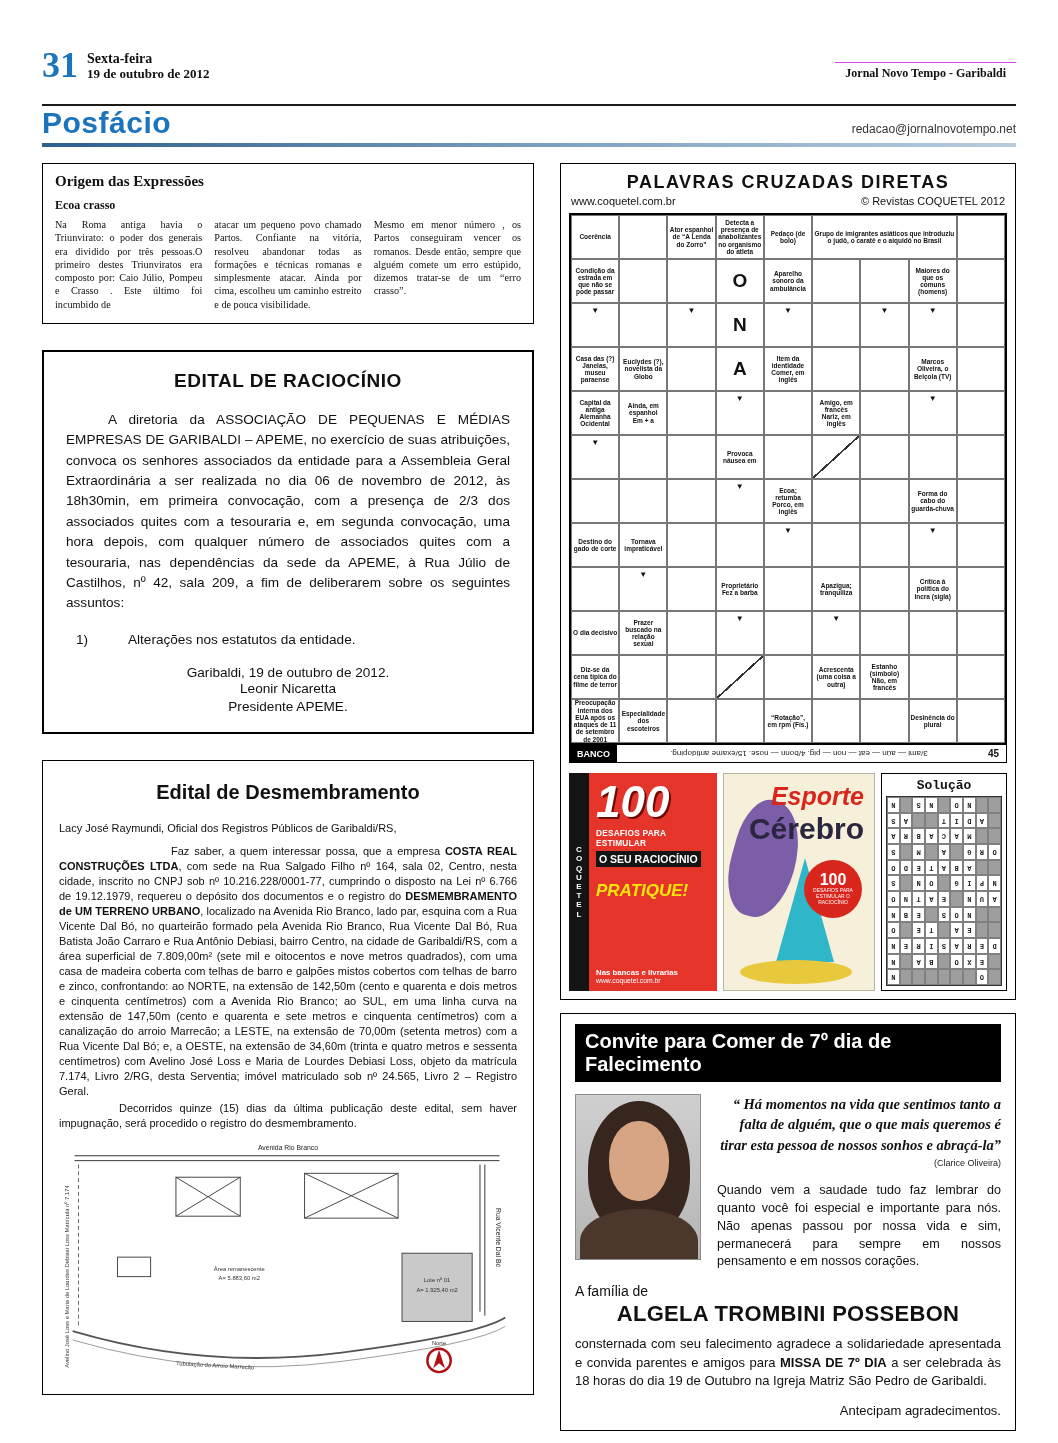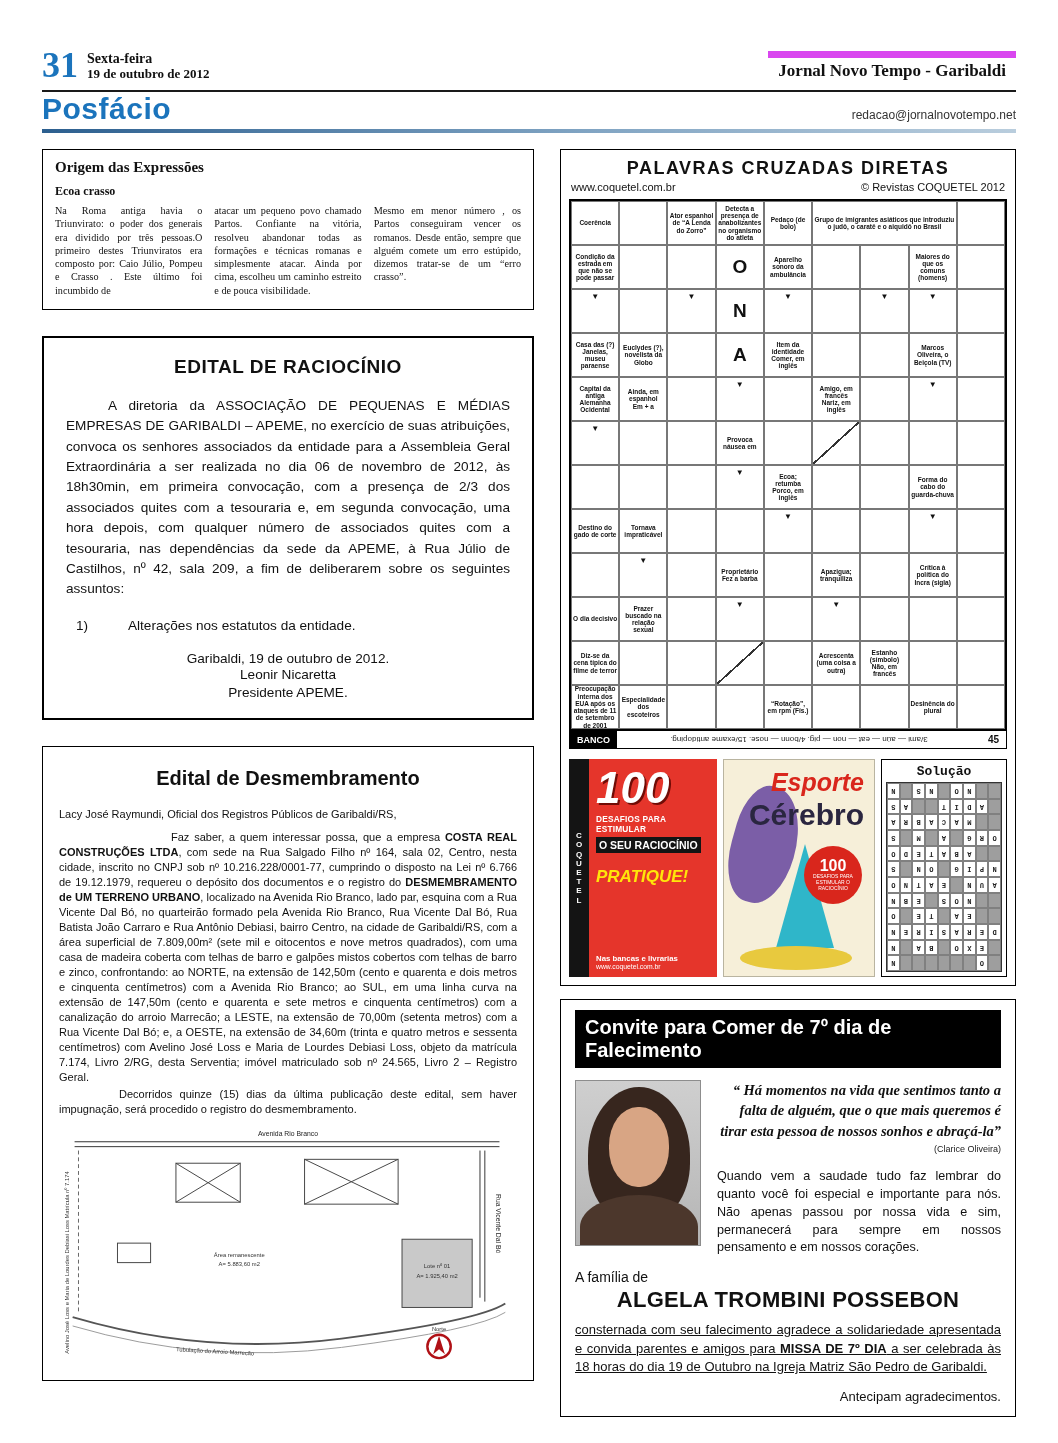--- a/index.html
+++ b/index.html
@@ -3,27 +3,27 @@
 <meta charset="utf-8">
 <style>
   * { margin:0; padding:0; box-sizing:border-box; }
   html,body { background:#d8d8d8; }
   .page { width:1058px; height:1443px; margin:0 auto; background:#ffffff; position:relative;
           font-family:"Liberation Serif", serif; color:#111; overflow:hidden; }
   .inner { padding:50px 42px 18px 42px; }
 
   
   .topbar { display:flex; justify-content:space-between; align-items:flex-end;
-            border-bottom:2px solid #1a1a1a; padding-bottom:8px; }
+            border-bottom:2px solid #1a1a1a; padding-bottom:22px; }
   .pageno-group { display:flex; gap:9px; align-items:flex-start; }
   .pageno { font-size:36px; font-weight:bold; color:#1b74bc; line-height:0.85; }
   .daydate { padding-top:1px; }
   .daydate .day { font-size:14px; font-weight:bold; line-height:1.15; }
   .daydate .date { font-size:13px; font-weight:bold; line-height:1.15; }
-  .masthead { font-size:17px; font-weight:bold; border-top:7px solid #d946ef; padding:3px 10px 1px 10px; }
+  .masthead { font-size:12px; font-weight:bold; border-top:1px solid #d946ef; padding:3px 10px 1px 10px; }
 
   
   .section-row { display:flex; justify-content:space-between; align-items:flex-end; margin-top:0; padding-bottom:3px; }
   .section-title { font-family:"Liberation Sans", sans-serif; font-size:30px; font-weight:bold; color:#1b74bc; letter-spacing:0.5px; }
   .section-email { font-family:"Liberation Sans", sans-serif; font-size:12px; color:#333; padding-bottom:4px; }
   .section-divider { height:4px; background:linear-gradient(90deg,#2c5f8f,#7fa3c2 55%,#b9cddd); }
 
   
   .cols { display:flex; gap:26px; margin-top:16px; }
   .left-col { width:492px; flex:none; }
@@ -119,21 +119,21 @@
   .photo-hair { position:absolute; left:12px; top:6px; width:102px; height:136px; background:#37261e; border-radius:50% 50% 44% 44%; }
   .photo-face { position:absolute; left:33px; top:26px; width:60px; height:80px; background:#d8a584; border-radius:48%; }
   .photo-body { position:absolute; left:4px; bottom:-14px; width:118px; height:64px; background:#4c372c; border-radius:50% 50% 0 0; }
   .missa-right { flex:1; min-width:0; }
   .missa-quote { font-family:"Liberation Serif", serif; font-style:italic; font-weight:bold;
                  font-size:14.5px; line-height:1.4; text-align:right; }
   .missa-quote-author { text-align:right; font-size:9px; margin-top:3px; color:#222; }
   .missa-p1 { font-size:12.6px; line-height:1.42; text-align:justify; margin-top:14px; }
   .missa-family { font-size:14px; margin-top:12px; }
   .missa-name { font-size:22px; font-weight:bold; text-align:center; margin:2px 0 8px; letter-spacing:0.3px; }
-  .missa-p2 { font-size:13px; line-height:1.42; text-align:justify;text-decoration:underline; }
+  .missa-p2 { font-size:13px; line-height:1.42; text-align:justify; }
   .missa-closing { text-align:right; font-size:13px; margin-top:12px; }
 </style>
 </head>
 <body>
 
 <div class="page">
   <div class="inner">
 
     <div class="topbar">
       <div class="pageno-group">

